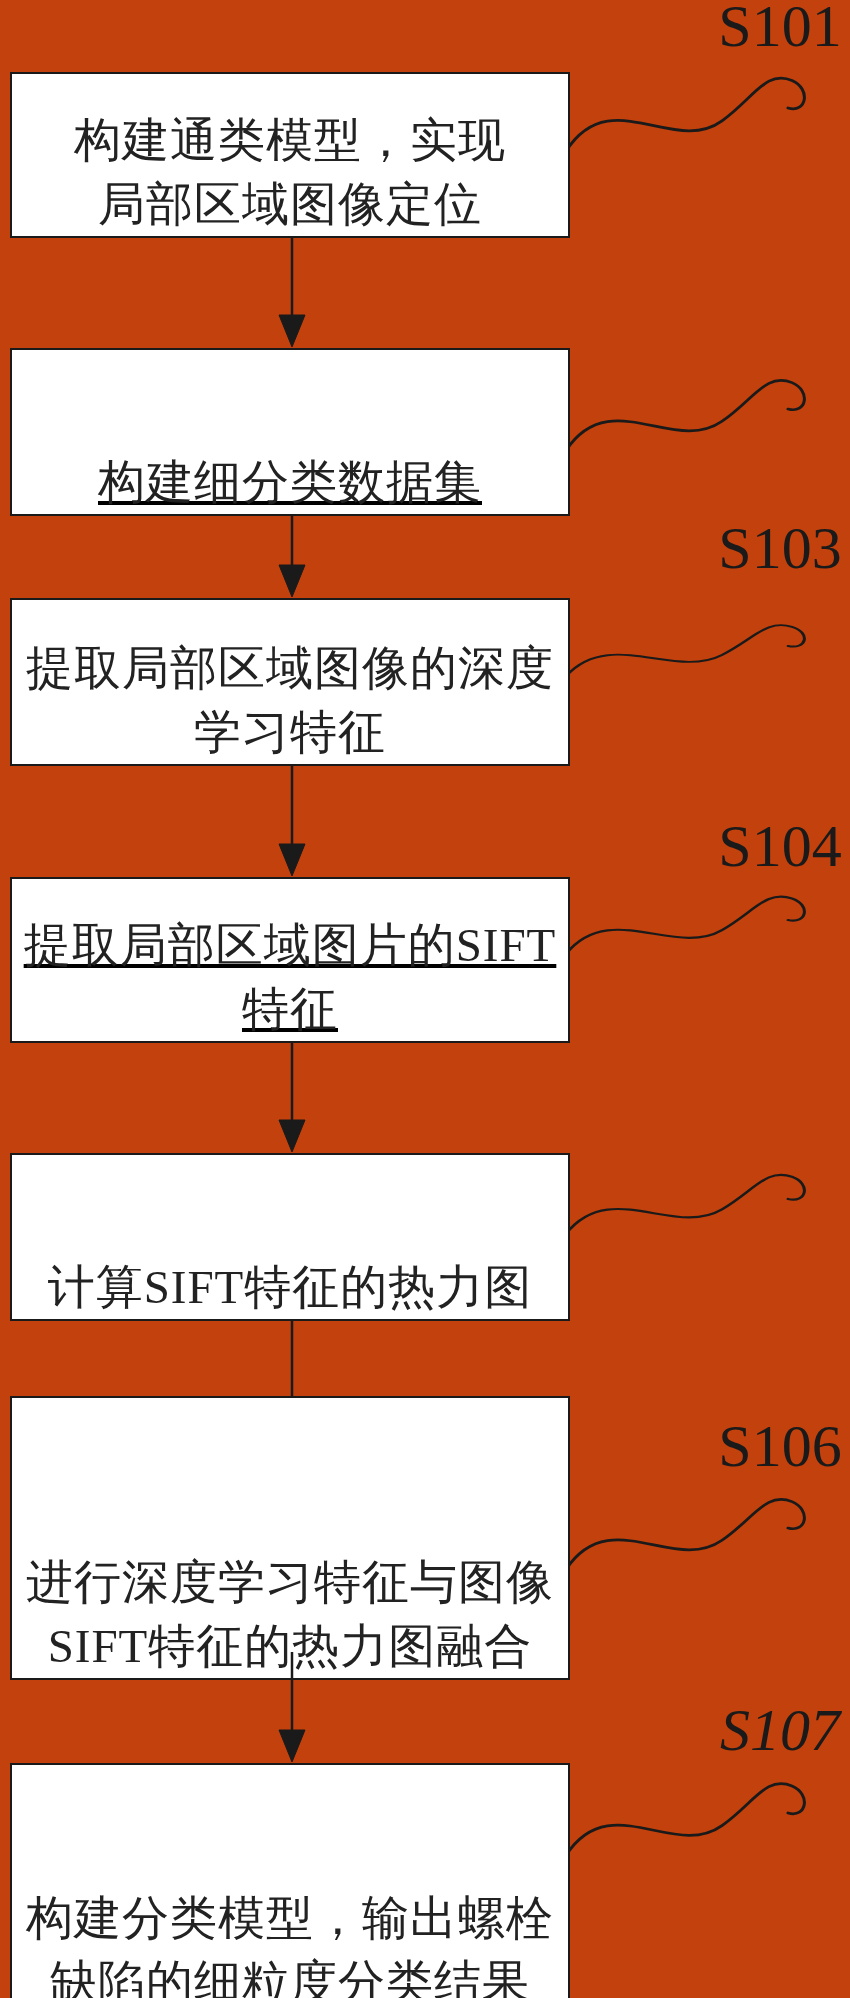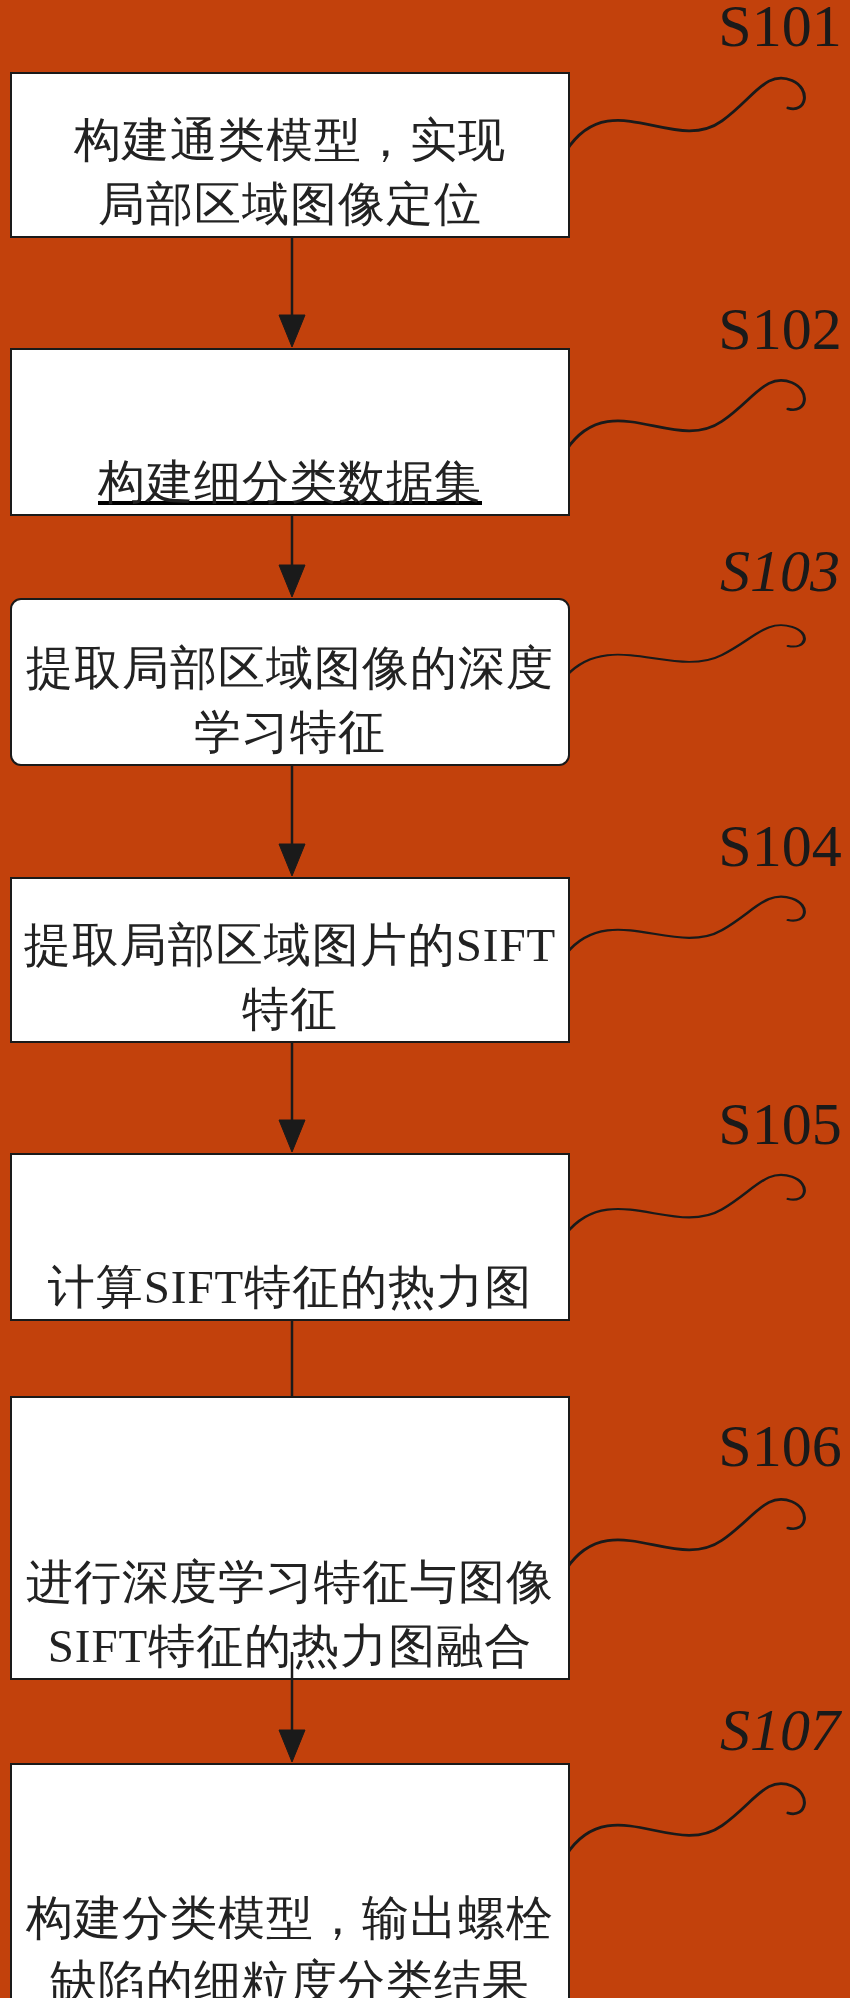--- a/index.html
+++ b/index.html
@@ -85,62 +85,60 @@
   <div class="flow-box" style="top:72px;height:166px;">
     <span class="box-text">构建通类模型，实现
 局部区域图像定位</span>
   </div>
 
   <svg class="arrow" style="top:238px;height:110px;" viewBox="0 0 36 110">
     <line x1="18" y1="0" x2="18" y2="80"></line>
     <polygon points="5,77 31,77 18,109"></polygon>
   </svg>
 
-  <div class="step-label" style="top:299px;">S102</div>
   <svg class="conn" style="top:365px;height:88px;" viewBox="0 0 258 100" preserveAspectRatio="none">
     <path d="M 2 97 C 46 22, 110 102, 158 64 C 190 39, 202 8, 228 20 C 247 29, 243 56, 224 50"></path>
   </svg>
   <div class="flow-box" style="top:348px;height:168px;text-decoration:underline;">
     <span class="box-text">构建细分类数据集</span>
   </div>
 
   <svg class="arrow" style="top:516px;height:82px;" viewBox="0 0 36 82">
     <line x1="18" y1="0" x2="18" y2="52"></line>
     <polygon points="5,49 31,49 18,81"></polygon>
   </svg>
 
-  <div class="step-label" style="top:541px;font-style:italic;">S103</div>
+  <div class="step-label" style="top:518px;">S103</div>
   <svg class="conn" style="top:614px;height:64px;" viewBox="0 0 258 100" preserveAspectRatio="none">
     <path d="M 2 97 C 46 22, 110 102, 158 64 C 190 39, 202 8, 228 20 C 247 29, 243 56, 224 50"></path>
   </svg>
-  <div class="flow-box" style="top:598px;height:168px;border-radius:11px;">
+  <div class="flow-box" style="top:598px;height:168px;">
     <span class="box-text">提取局部区域图像的深度
 学习特征</span>
   </div>
 
   <svg class="arrow" style="top:766px;height:111px;" viewBox="0 0 36 111">
     <line x1="18" y1="0" x2="18" y2="81"></line>
     <polygon points="5,78 31,78 18,110"></polygon>
   </svg>
 
   <div class="step-label" style="top:816px;">S104</div>
   <svg class="conn" style="top:884px;height:72px;" viewBox="0 0 258 100" preserveAspectRatio="none">
     <path d="M 2 97 C 46 22, 110 102, 158 64 C 190 39, 202 8, 228 20 C 247 29, 243 56, 224 50"></path>
   </svg>
-  <div class="flow-box" style="top:877px;height:166px;">
+  <div class="flow-box" style="top:877px;height:166px;text-decoration:underline;">
     <span class="box-text">提取局部区域图片的SIFT
 特征</span>
   </div>
 
   <svg class="arrow" style="top:1043px;height:110px;" viewBox="0 0 36 110">
     <line x1="18" y1="0" x2="18" y2="80"></line>
     <polygon points="5,77 31,77 18,109"></polygon>
   </svg>
 
-  <div class="step-label" style="top:1094px;">S105</div>
   <svg class="conn" style="top:1162px;height:74px;" viewBox="0 0 258 100" preserveAspectRatio="none">
     <path d="M 2 97 C 46 22, 110 102, 158 64 C 190 39, 202 8, 228 20 C 247 29, 243 56, 224 50"></path>
   </svg>
   <div class="flow-box" style="top:1153px;height:168px;">
     <span class="box-text">计算SIFT特征的热力图</span>
   </div>
 
   <svg class="arrow" style="top:1321px;height:111px;" viewBox="0 0 36 111">
     <line x1="18" y1="0" x2="18" y2="81"></line>
     <polygon points="5,78 31,78 18,110"></polygon>

